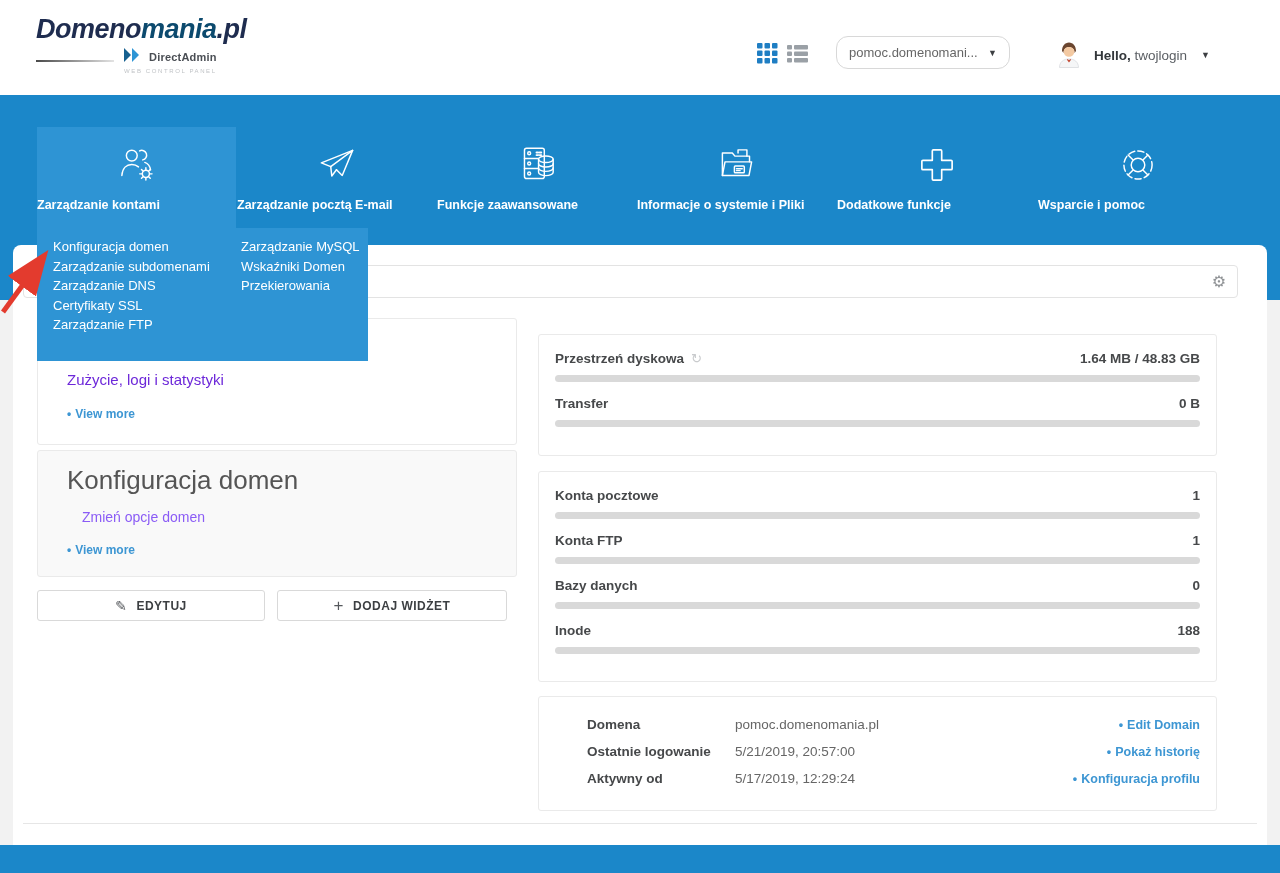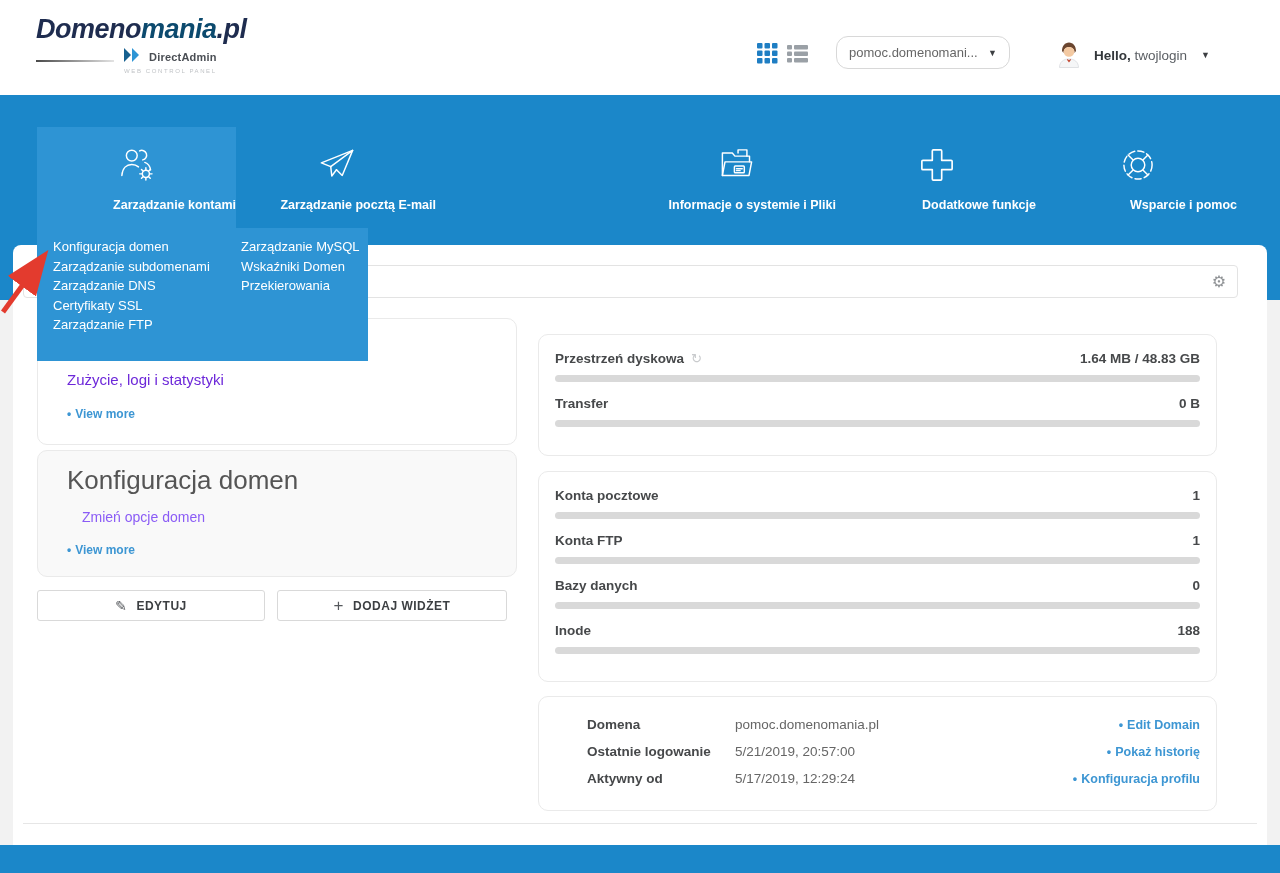--- a/index.html
+++ b/index.html
@@ -26,21 +26,21 @@
     justify-content:space-between; padding:0 12px; font-size:13px; color:#666; cursor:pointer; }
   .caret { font-size:9px; color:#3c3f42; }
 
   .user { position:absolute; left:1054px; top:38px; display:flex; align-items:center; gap:10px; cursor:pointer; }
   .user-text { font-size:13.5px; color:#5a5e63; }
   .user-text b { color:#33373b; }
   .user .caret { margin-left:4px; }
 
   
   .blue-band { position:absolute; top:95px; left:0; width:100%; height:205px; background:#1b87c9; z-index:2; }
-  .nav-item { position:absolute; top:32px; width:199px; height:113px; text-align:right; cursor:pointer; }
+  .nav-item { position:absolute; top:32px; width:199px; height:113px; text-align:left; cursor:pointer; }
   .nav-item.active { background:#2e94d4; }
   .nav-icon { height:62px; display:flex; align-items:flex-end; justify-content:center; padding-top:8px; }
   .nav-icon svg { display:block; }
   .nav-label { color:#fff; font-size:12.5px; font-weight:bold; margin-top:9px; }
 
   
   .dropdown { position:absolute; left:37px; top:228px; width:331px; height:133px; background:#2e94d4;
     display:flex; padding:9px 0 0 16px; z-index:6; }
   .dropdown-col1 { width:188px; display:flex; flex-direction:column; }
   .dropdown-col2 { display:flex; flex-direction:column; }
@@ -48,21 +48,21 @@
 
   .pointer-arrow { position:absolute; left:0; top:246px; z-index:7; }
 
   
   .content { position:absolute; left:13px; top:245px; width:1254px; height:600px; background:#fff;
     border-radius:8px 8px 0 0; z-index:3; }
   .toolbar { position:absolute; left:10px; top:20px; width:1215px; height:33px; border:1px solid #e3e3e3;
     border-radius:4px; background:#fff; display:flex; align-items:center; justify-content:flex-end; padding:0 11px; }
   .gear { font-size:16px; color:#909396; cursor:pointer; line-height:1; }
 
-  .card { position:absolute; background:#fff; border:1px solid #eaeaea; border-radius:10px; }
+  .card { position:absolute; background:#fff; border:1px solid #eaeaea; border-radius:3px; }
   #card-usage { left:24px; top:73px; width:480px; height:127px; }
   #card-config { left:24px; top:205px; width:480px; height:127px; background:#f9f9f9; }
   .card-title { position:absolute; left:29px; top:14px; font-size:26px; color:#555; }
   .usage-sub { position:absolute; left:29px; top:52px; font-size:15px; color:#6d28d9; }
   .config-sub { position:absolute; left:29px; top:58px; font-size:14px; color:#8b5cf6;margin-left:15px; }
   .view-link { position:absolute; left:29px; color:#3d96d3; font-size:12px; font-weight:bold; cursor:pointer; }
   #card-usage .view-link { top:88px; }
   #card-config .view-link { top:92px; }
   .bullet { margin-right:4px; }
 
@@ -188,20 +188,38 @@
       <div class="nav-icon">
         <svg width="48" height="48" viewBox="0 0 46 46" fill="none" stroke="#fff" stroke-width="1.4" stroke-linecap="round" stroke-linejoin="round">
           <path d="M38 9L8 21l9 3.5"></path>
           <path d="M17 24.5L38 9 28 33l-5.5-5.5"></path>
           <path d="M17 24.5l1 9 4.5-6"></path>
         </svg>
       </div>
       <div class="nav-label">Zarządzanie pocztą E-mail</div>
     </div>
 
+    <div class="nav-item" style="left:437px">
+      <div class="nav-icon">
+        <svg width="48" height="48" viewBox="0 0 46 46" fill="none" stroke="#fff" stroke-width="1.4" stroke-linecap="round" stroke-linejoin="round">
+          <rect x="11" y="7" width="19" height="29" rx="2"></rect>
+          <path d="M11 16.7h13M11 26.3h13"></path>
+          <circle cx="15.5" cy="11.8" r="1.4"></circle>
+            <circle cx="15.5" cy="21.5" r="1.4"></circle>
+            <circle cx="15.5" cy="31.2" r="1.4"></circle>
+          <path d="M22.5 11h5" stroke-dasharray="1.6 1.4" stroke-width="1.8"></path>
+          <path d="M22.5 13.5h5" stroke-dasharray="1.6 1.4" stroke-width="1.8"></path>
+          <ellipse cx="31.5" cy="17.5" rx="7" ry="3.2"></ellipse>
+          <path d="M24.5 17.5v12.5c0 1.8 3.1 3.2 7 3.2s7-1.4 7-3.2V17.5"></path>
+          <path d="M24.5 21.7c0 1.8 3.1 3.2 7 3.2s7-1.4 7-3.2"></path>
+          <path d="M24.5 25.9c0 1.8 3.1 3.2 7 3.2s7-1.4 7-3.2"></path>
+        </svg>
+      </div>
+      <div class="nav-label">Funkcje zaawansowane</div>
+    </div>
 
     <div class="nav-item" style="left:637px">
       <div class="nav-icon">
         <svg width="48" height="48" viewBox="0 0 46 46" fill="none" stroke="#fff" stroke-width="1.4" stroke-linecap="round" stroke-linejoin="round">
           <path d="M9 33V11.5h9.5l2.5 3H35V20"></path>
           <path d="M24 11.5V8.5h8.5v6"></path>
           <path d="M9 33l2.5-13H37l-2.5 13z"></path>
           <rect x="20.5" y="24" width="9.5" height="6.5" rx="0.8"></rect>
           <path d="M22.5 26.6h5.5M22.5 28.4h3.5"></path>
         </svg>

